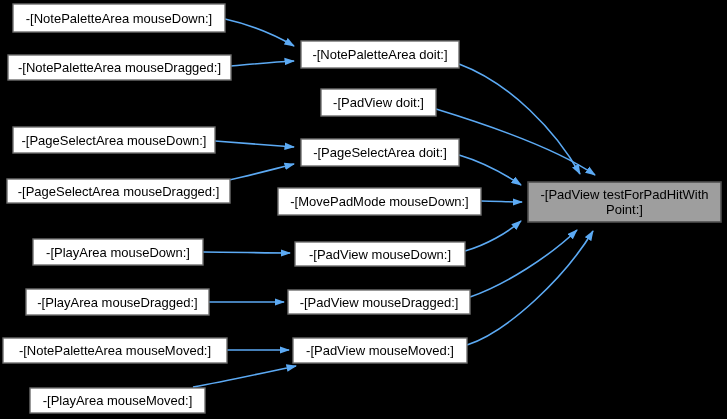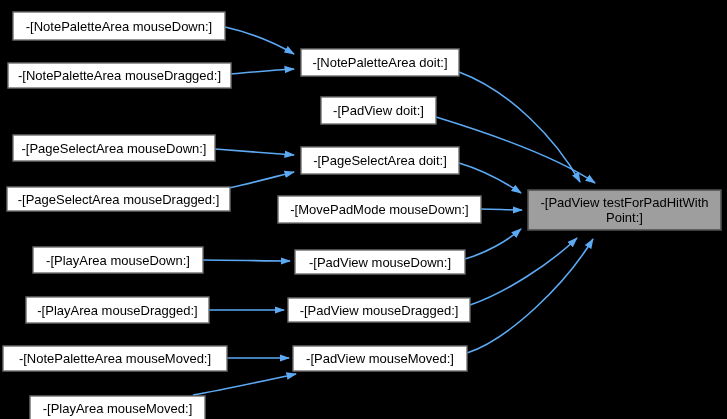--- a/index.html
+++ b/index.html
@@ -6,21 +6,20 @@
     margin: 0;
     padding: 0;
     width: 727px;
     height: 419px;
     background: #000000;
     overflow: hidden;
   }
   #graph-wrap {
     width: 727px;
     height: 365px;
-    margin-top: 8px;
   }
   svg text {
     font-family: "Liberation Sans", sans-serif;
     font-size: 13px;
     user-select: none;
   }
   .edge {
     fill: none;
     stroke-width: 1.6px;
   }

